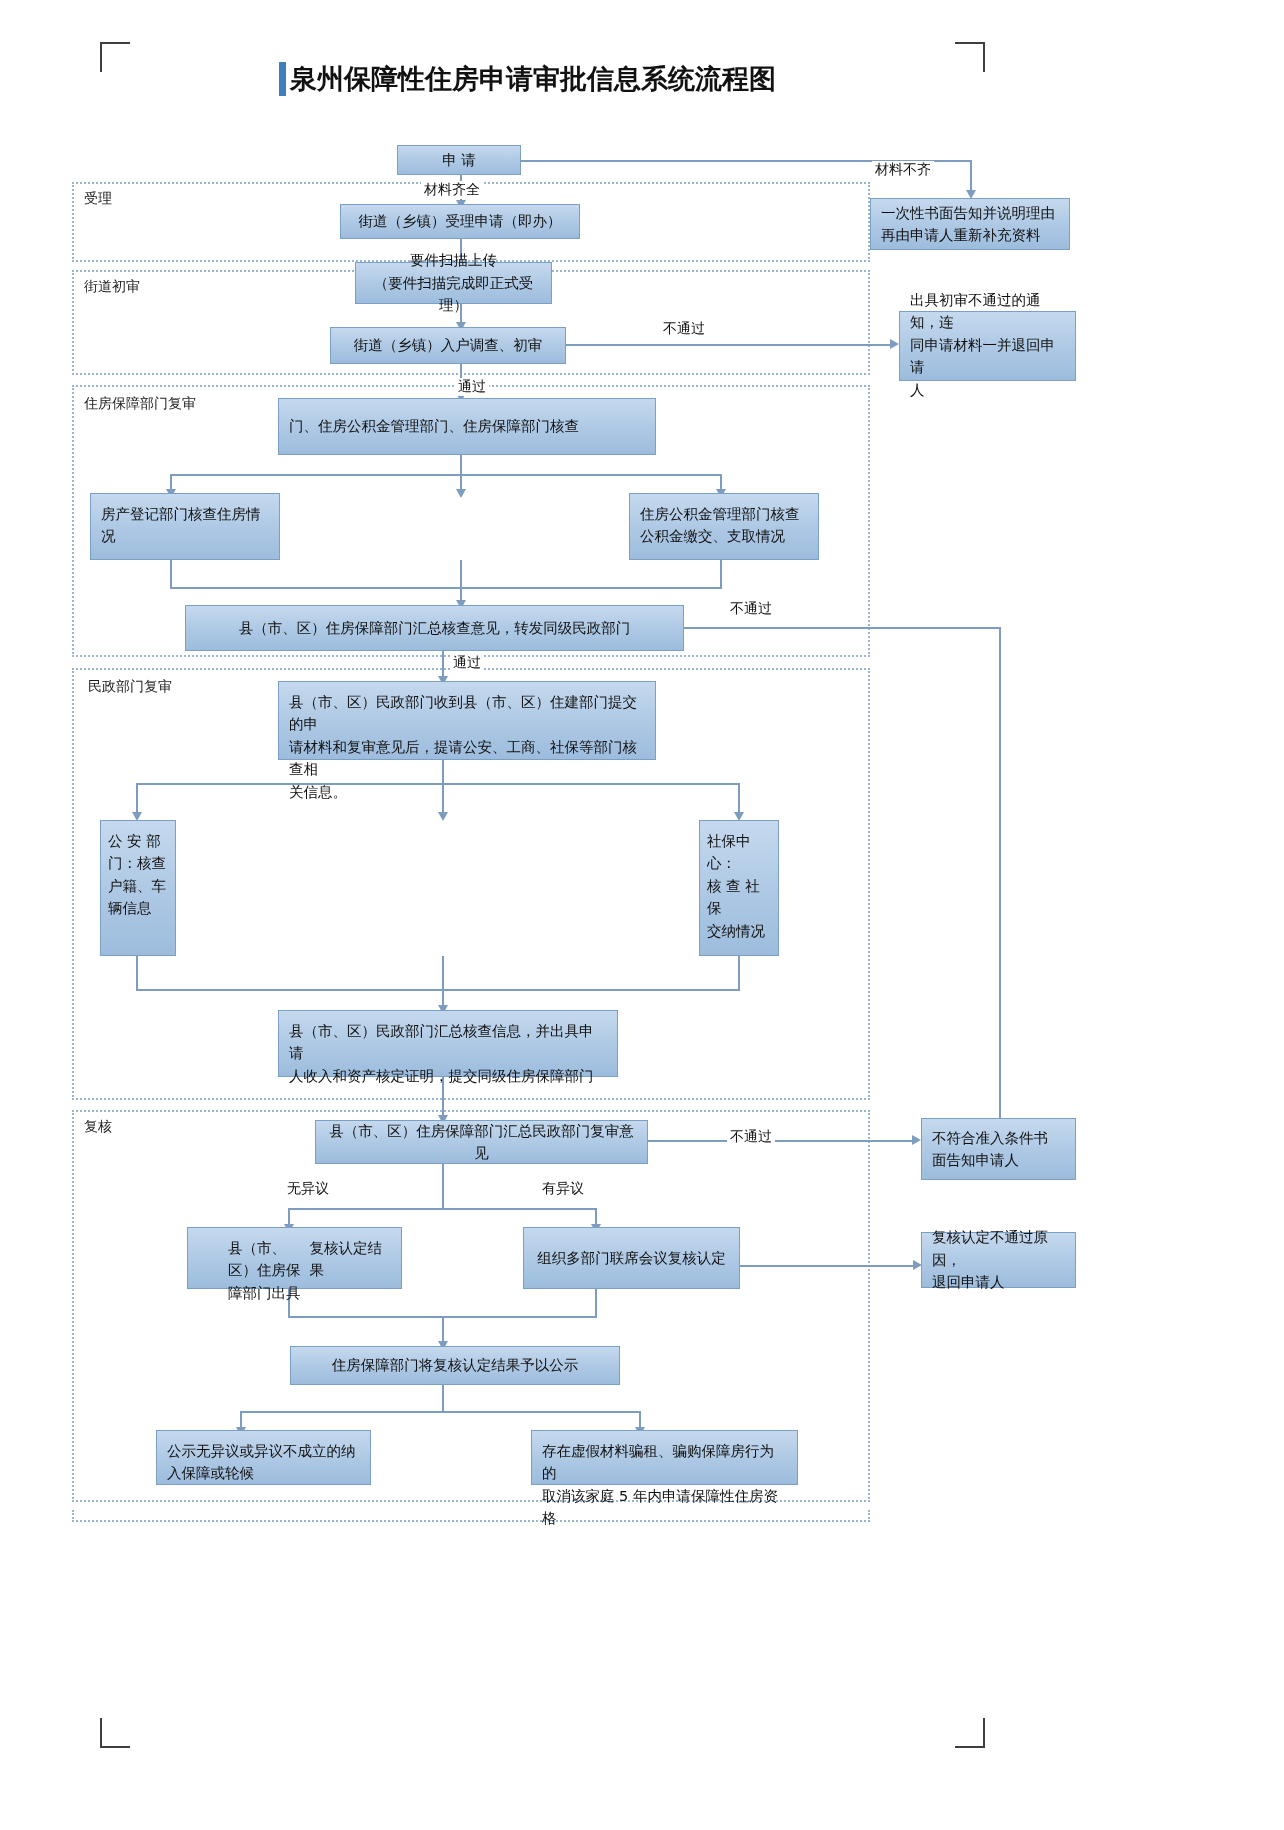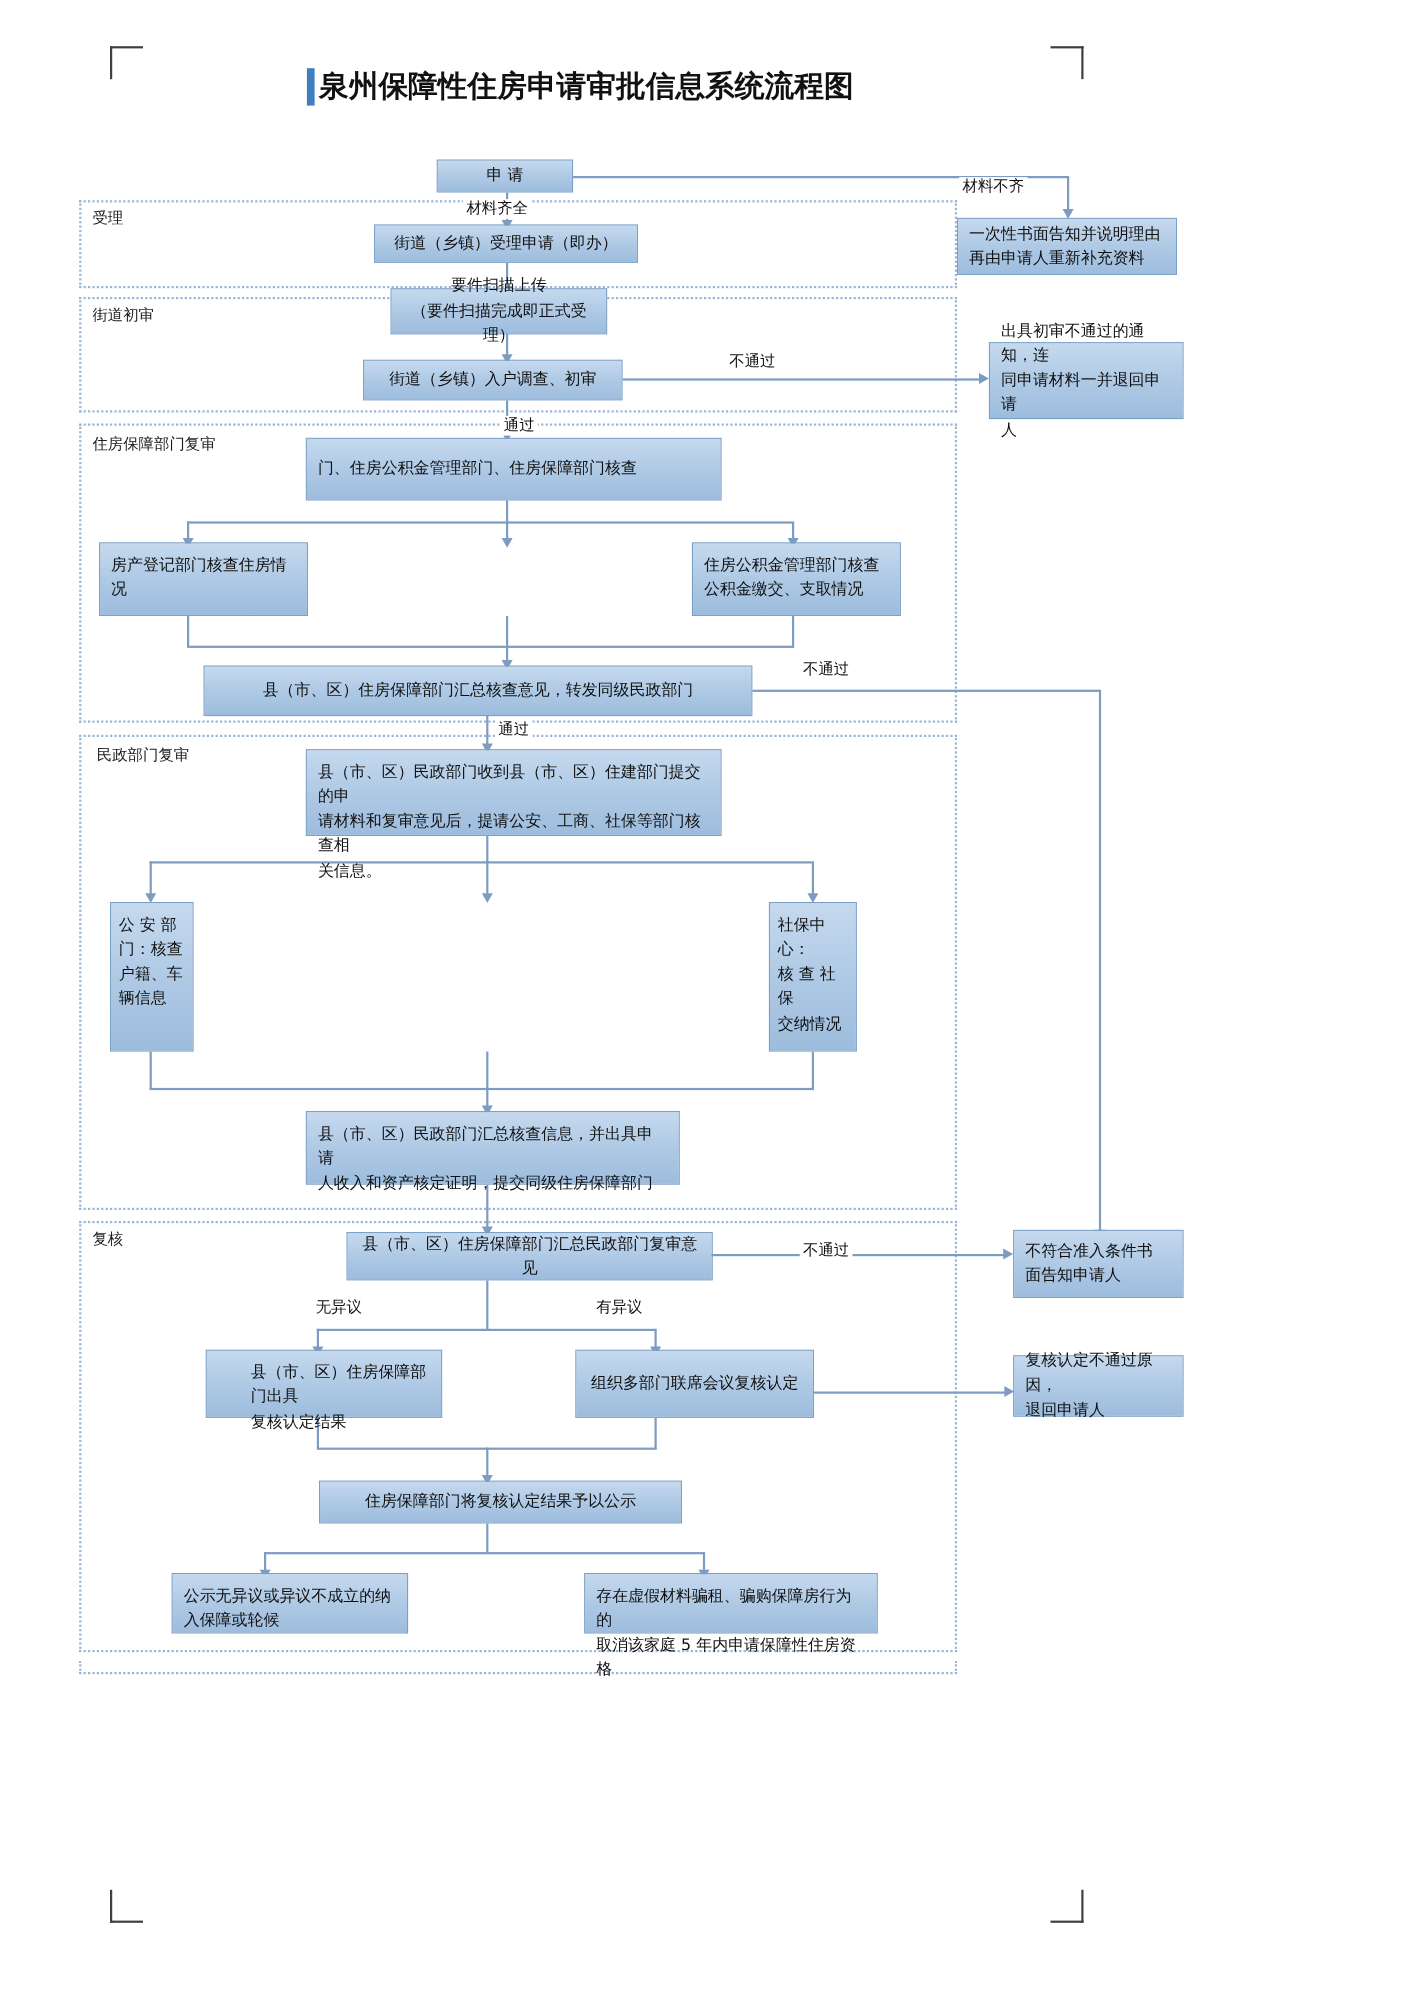--- a/index.html
+++ b/index.html
@@ -210,21 +210,21 @@
 
   <div class="box left" style="left:870px;top:198px;width:200px;height:52px;flex-direction:column;justify-content:center;align-items:flex-start;">
     <span>一次性书面告知并说明理由</span>
     <span>再由申请人重新补充资料</span>
   </div>
 
   <div class="box center" style="left:330px;top:327px;width:236px;height:37px;">
     <span>街道（乡镇）入户调查、初审</span>
   </div>
 
-  <div class="box left" style="left:899px;top:311px;width:177px;height:70px;flex-direction:column;justify-content:center;align-items:flex-start;">
+  <div class="box left" style="left:899px;top:311px;width:177px;height:70px;flex-direction:column;justify-content:center;align-items:flex-start;font-family:Liberation Mono, monospace;">
     <span>出具初审不通过的通知，连</span>
     <span>同申请材料一并退回申请</span>
     <span>人</span>
   </div>
 
   <div class="box left" style="left:278px;top:398px;width:378px;height:57px;flex-direction:column;justify-content:center;align-items:flex-start;">
     <span>门、住房公积金管理部门、住房保障部门核查</span>
   </div>
 
   <div class="box left vtop" style="left:90px;top:493px;width:190px;height:67px;flex-direction:column;align-items:flex-start;">
@@ -269,21 +269,21 @@
 
   <div class="box center" style="left:278px;top:1120px;width:333px;height:44px;margin-left:37px;">
     <span>县（市、区）住房保障部门汇总民政部门复审意见</span>
   </div>
 
   <div class="box left" style="left:921px;top:1118px;width:155px;height:62px;flex-direction:column;justify-content:center;align-items:flex-start;">
     <span>不符合准入条件书</span>
     <span>面告知申请人</span>
   </div>
 
-  <div class="box left vtop" style="left:187px;top:1227px;width:215px;height:62px;flex-direction:column;align-items:flex-start;padding-left:40px;">
+  <div class="box left vtop" style="left:187px;top:1227px;width:215px;height:62px;flex-direction:row;align-items:flex-start;padding-left:40px;">
     <span>县（市、区）住房保障部门出具</span>
     <span>复核认定结果</span>
   </div>
 
   <div class="box center" style="left:523px;top:1227px;width:217px;height:62px;">
     <span>组织多部门联席会议复核认定</span>
   </div>
 
   <div class="box left" style="left:921px;top:1232px;width:155px;height:56px;flex-direction:column;justify-content:center;align-items:flex-start;">
     <span>复核认定不通过原因，</span>

